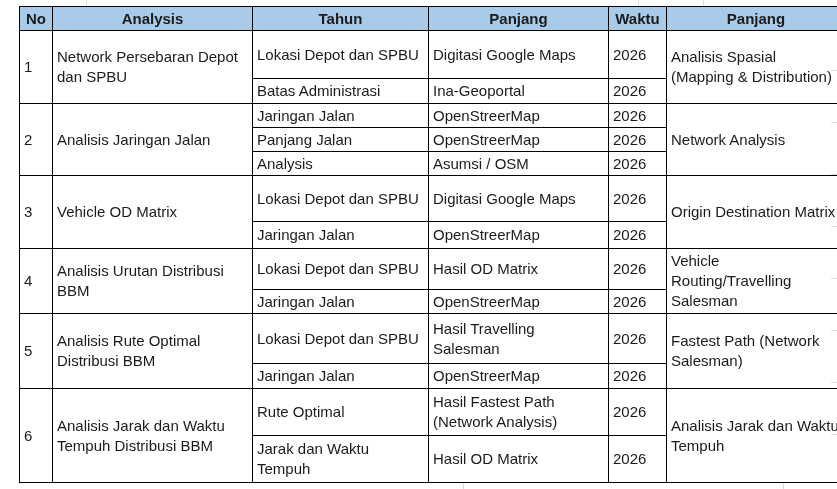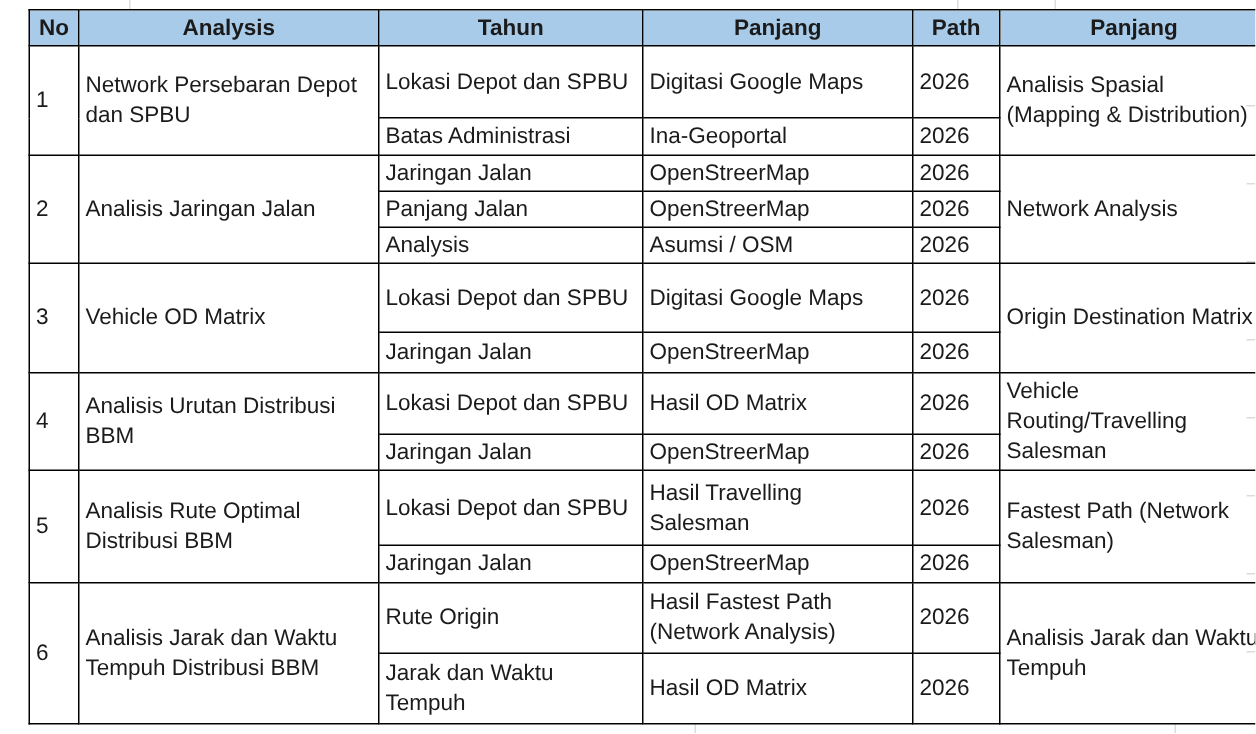--- a/index.html
+++ b/index.html
@@ -68,21 +68,21 @@
       <col style="width:180px">
       <col style="width:58px">
       <col style="width:179px">
     </colgroup>
     <thead>
       <tr style="height:24px;">
         <th>No</th>
         <th>Analysis</th>
         <th>Tahun</th>
         <th>Panjang</th>
-        <th>Path</th>
+        <th>Waktu</th>
         <th>Panjang</th>
       </tr>
     </thead>
     <tbody>
 
       <tr style="height:48px;">
         <td class="ta-c" rowspan="2">1</td>
         <td rowspan="2">Network Persebaran Depot dan SPBU</td>
         <td>Lokasi Depot dan SPBU</td>
         <td>Digitasi Google Maps</td>
@@ -152,21 +152,21 @@
       </tr>
       <tr style="height:25px;">
         <td>Jaringan Jalan</td>
         <td>OpenStreerMap</td>
         <td class="ta-c">2026</td>
       </tr>
 
       <tr style="height:47px;">
         <td class="ta-c" rowspan="2">6</td>
         <td rowspan="2">Analisis Jarak dan Waktu Tempuh Distribusi BBM</td>
-        <td>Rute Origin</td>
+        <td>Rute Optimal</td>
         <td>Hasil Fastest Path (Network Analysis)</td>
         <td class="ta-c">2026</td>
         <td rowspan="2">Analisis Jarak dan Waktu Tempuh</td>
       </tr>
       <tr style="height:47px;">
         <td>Jarak dan Waktu Tempuh</td>
         <td>Hasil OD Matrix</td>
         <td class="ta-c">2026</td>
       </tr>
     </tbody>

